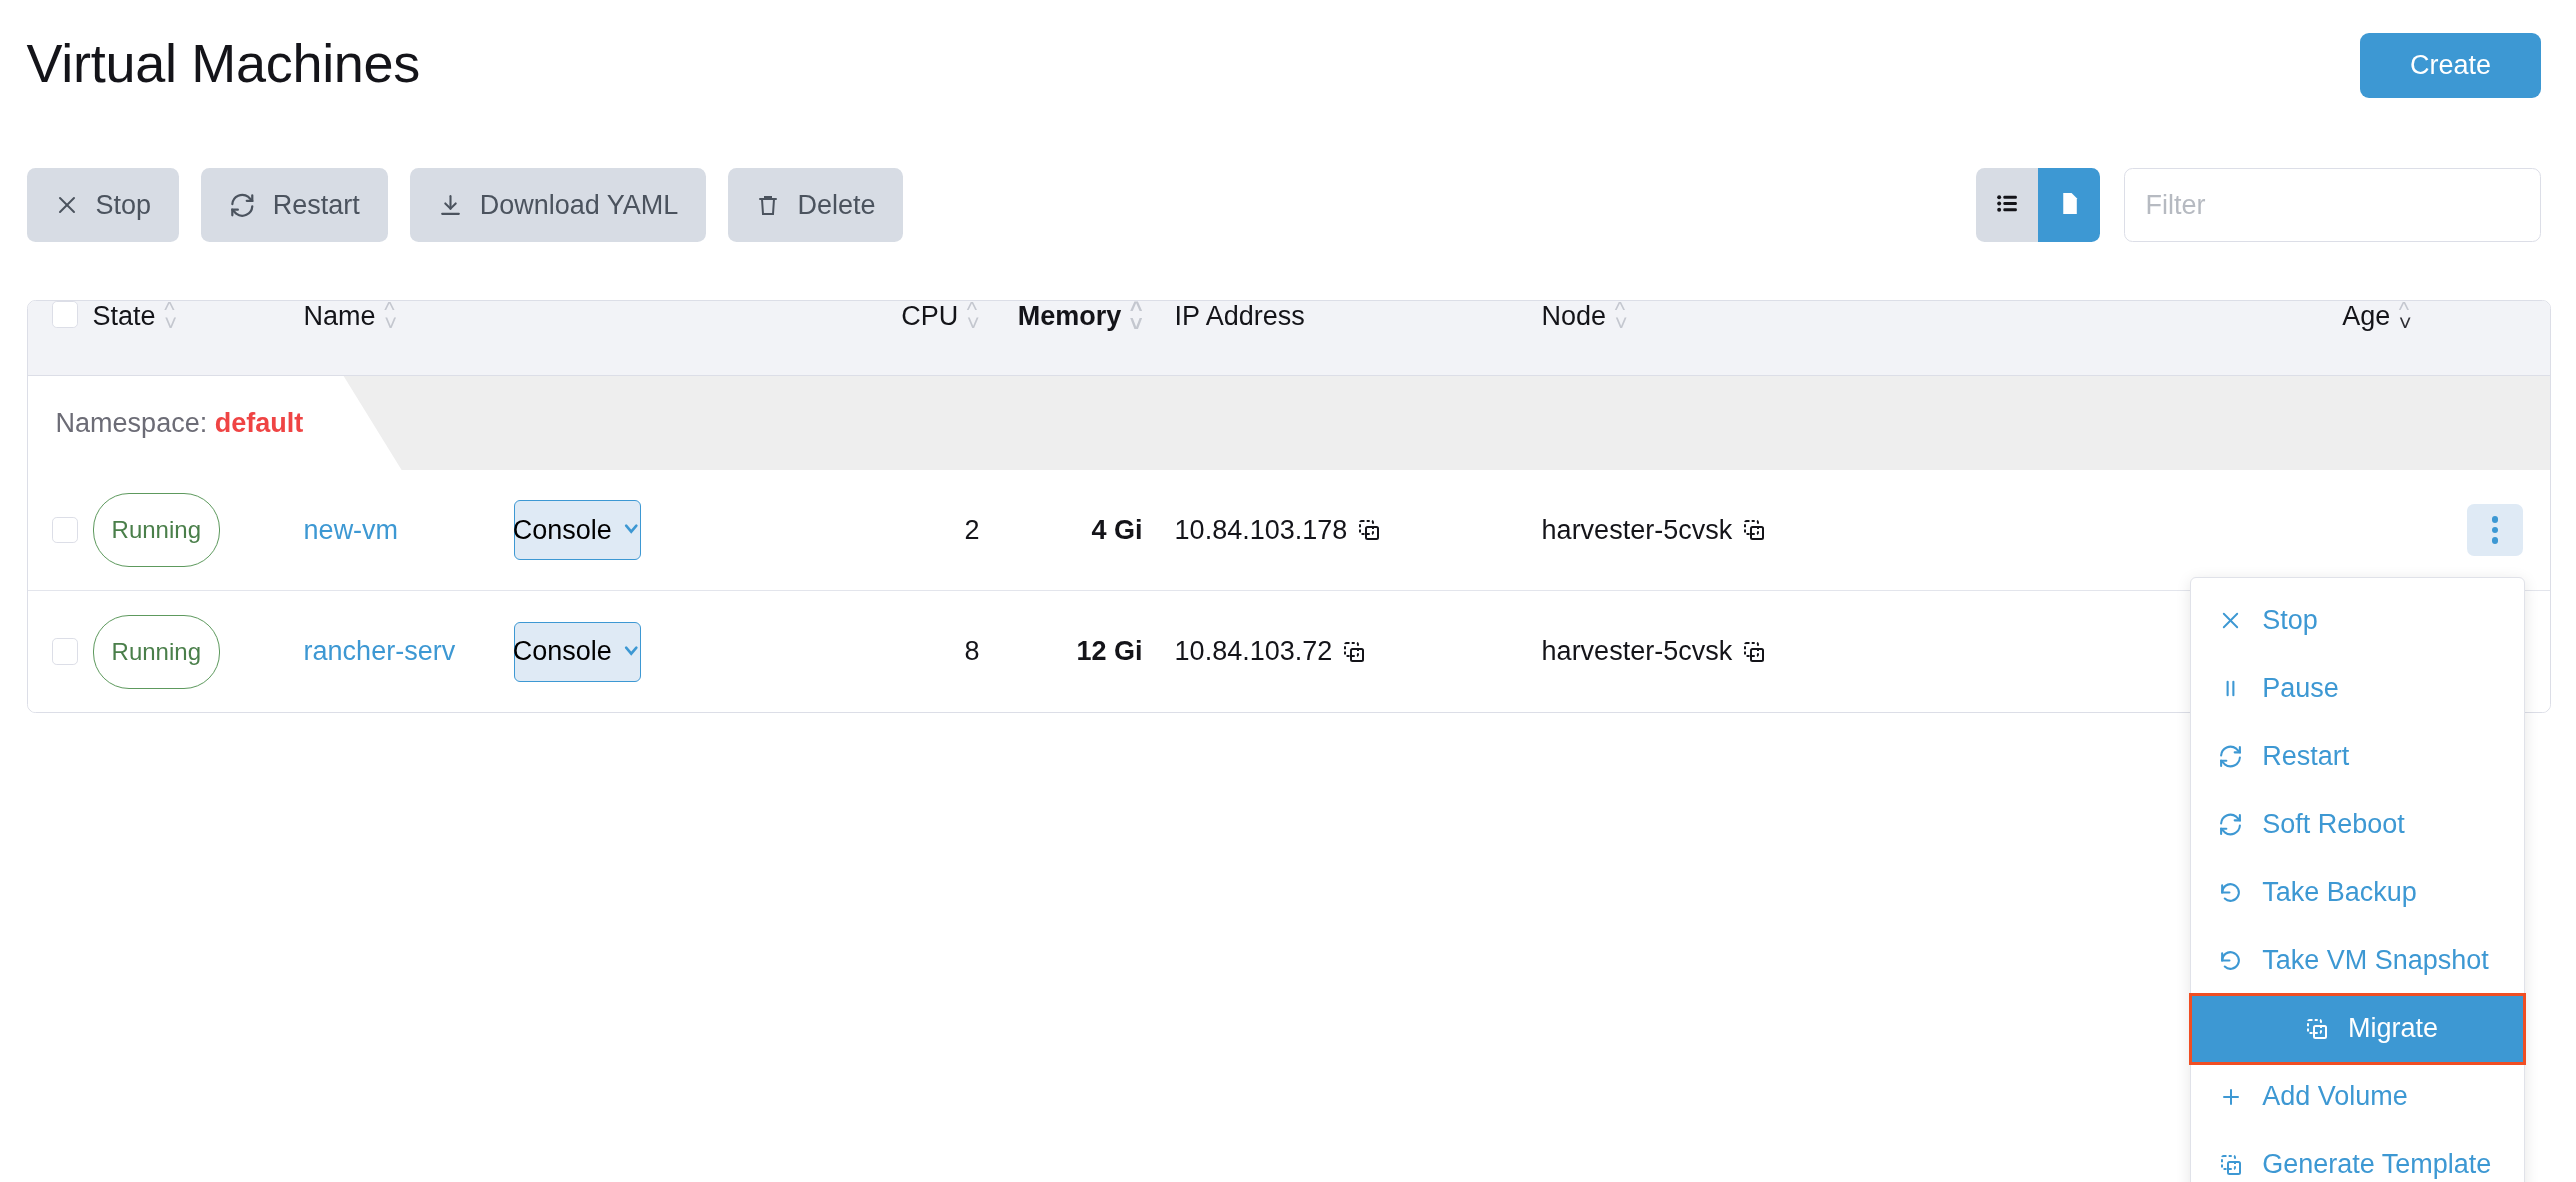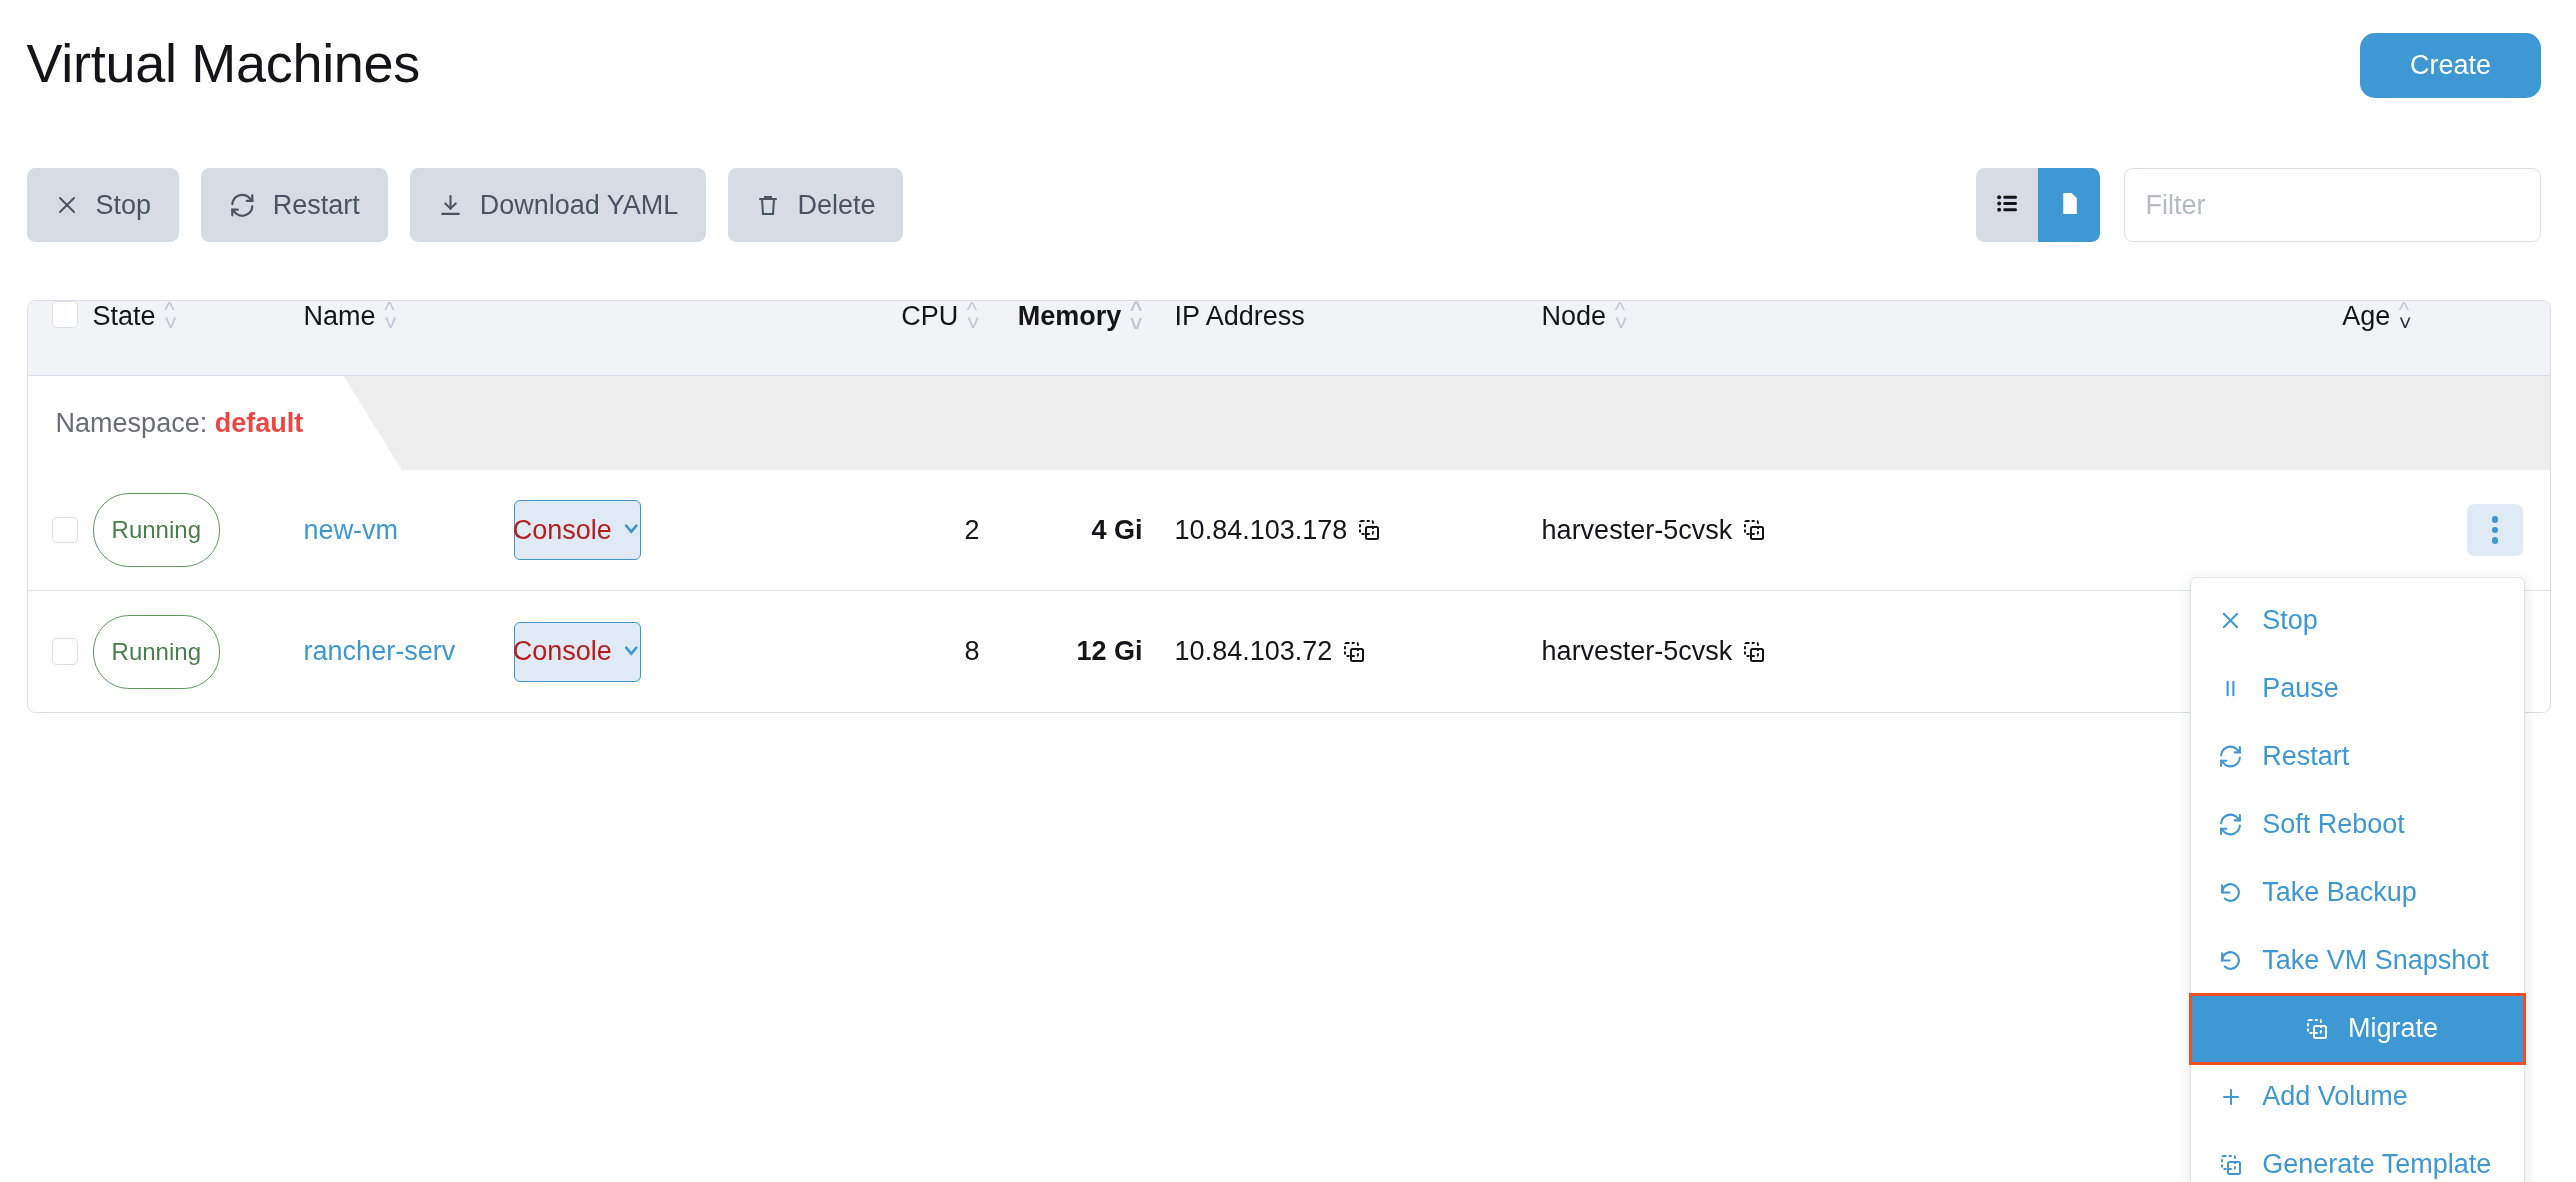--- a/index.html
+++ b/index.html
@@ -17,21 +17,21 @@
     position: absolute; left: 0; top: 0; width: 2576px; height: 154px;
   }
   .page-title {
     position: absolute; left: 26.6px; top: 36px;
     font-size: 54px; font-weight: 400; color: #141419;
     letter-spacing: -0.3px; line-height: 1;
   }
   .create-button {
     position: absolute; right: 35px; top: 33px;
     width: 181px; height: 65px;
-    background: #3d98d3; border: none; border-radius: 15px;
+    background: #3d98d3; border: none; border-radius: 9px;
     color: #ffffff; font-size: 27px; font-family: inherit;
     cursor: pointer;
     display: flex; align-items: center; justify-content: center;
   }
 
   
   .toolbar {
     position: absolute; left: 0; top: 168px; width: 2576px; height: 91px;
   }
   .tb-left { position: absolute; left: 26.6px; top: 0; display: flex; gap: 22px; }
@@ -124,21 +124,21 @@
 
   .badge-running {
     border: 1.8px solid #5d995d; border-radius: 36px;
     color: #4a7f4a; font-size: 24px;
     padding: 24px 18px; line-height: 1; background: #ffffff;
   }
   .vm-link { color: #3d98d3; font-size: 27px; text-decoration: none; cursor: pointer; }
   .console-btn {
     width: 127px; height: 60px;
     background: #dfeaf5; border: 1.8px solid #3d98d3; border-radius: 6px;
-    color: #b91c1c; font-size: 27px; font-family: inherit;
+    color: #000000; font-size: 27px; font-family: inherit;
     display: flex; align-items: center; justify-content: center; gap: 9px;
     cursor: pointer; white-space: nowrap;
   }
   .copy-ic { margin-left: 9.7px; display: inline-flex; cursor: pointer; }
 
   .actions-btn {
     position: absolute; right: 26.6px; top: 50%; transform: translateY(-50%);
     width: 56px; height: 52px; border-radius: 7.2px;
     background: #dfeaf5; border: none; cursor: pointer;
     display: flex; flex-direction: column; align-items: center; justify-content: center; gap: 4.2px;

